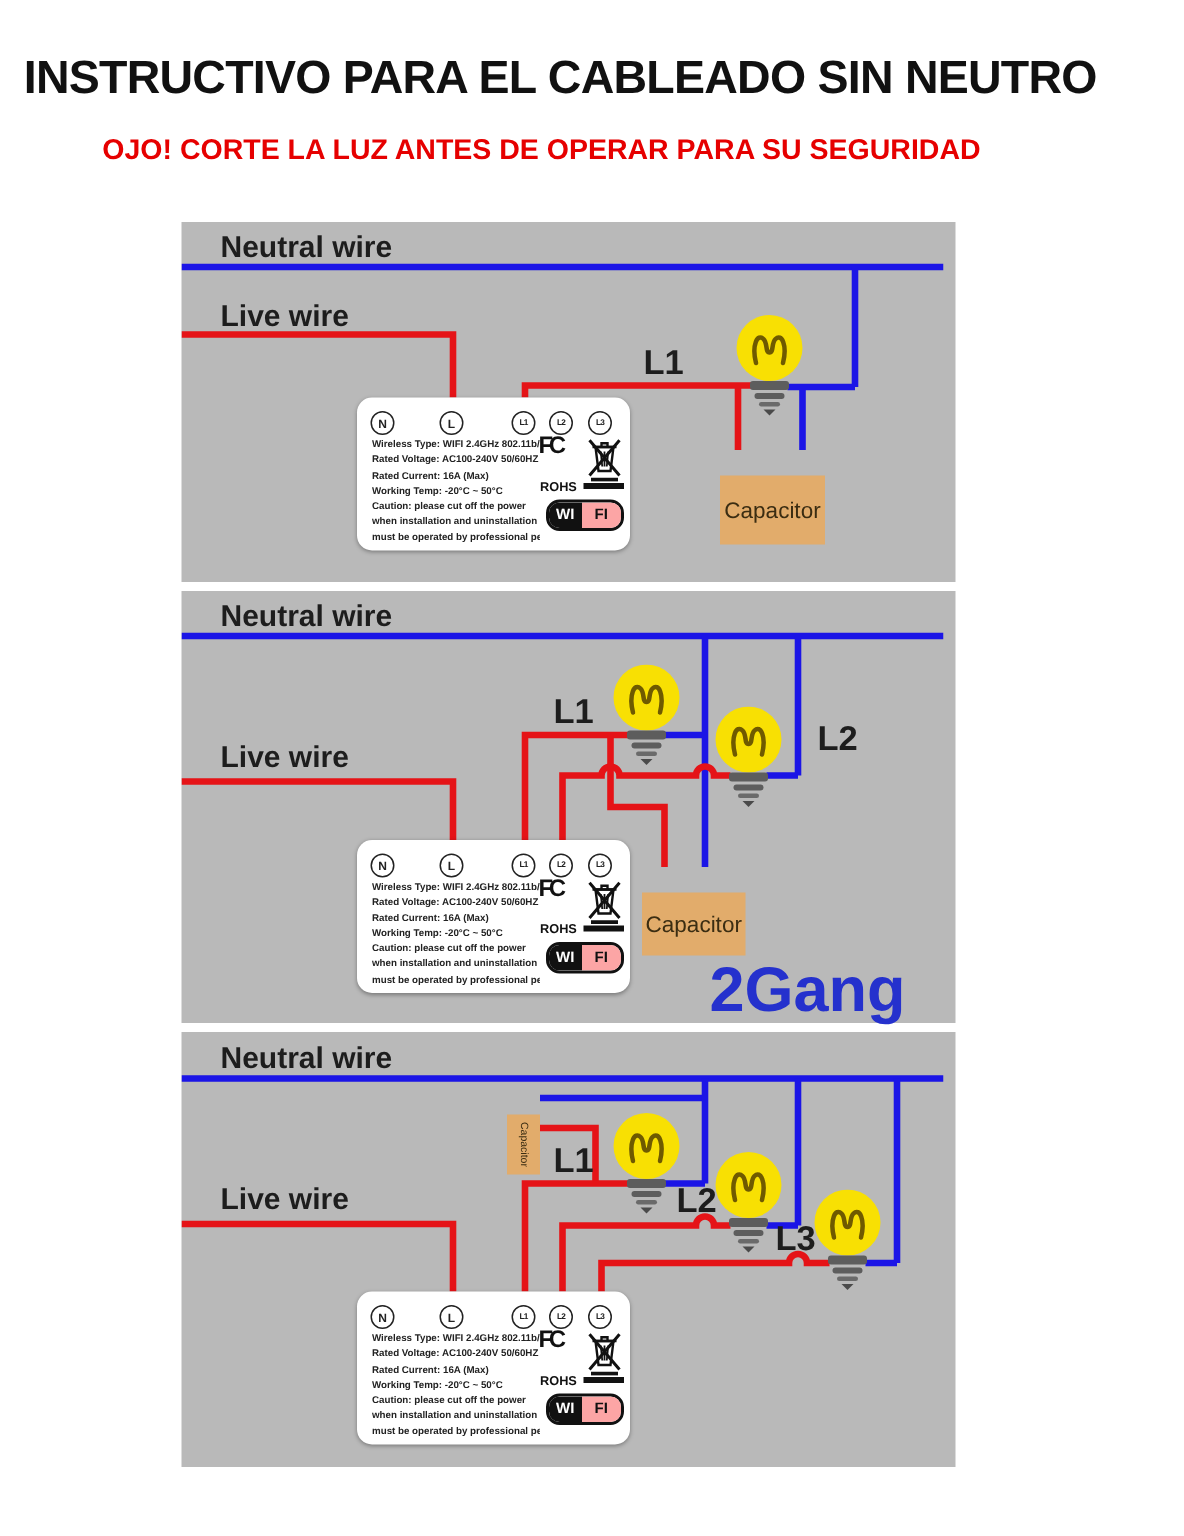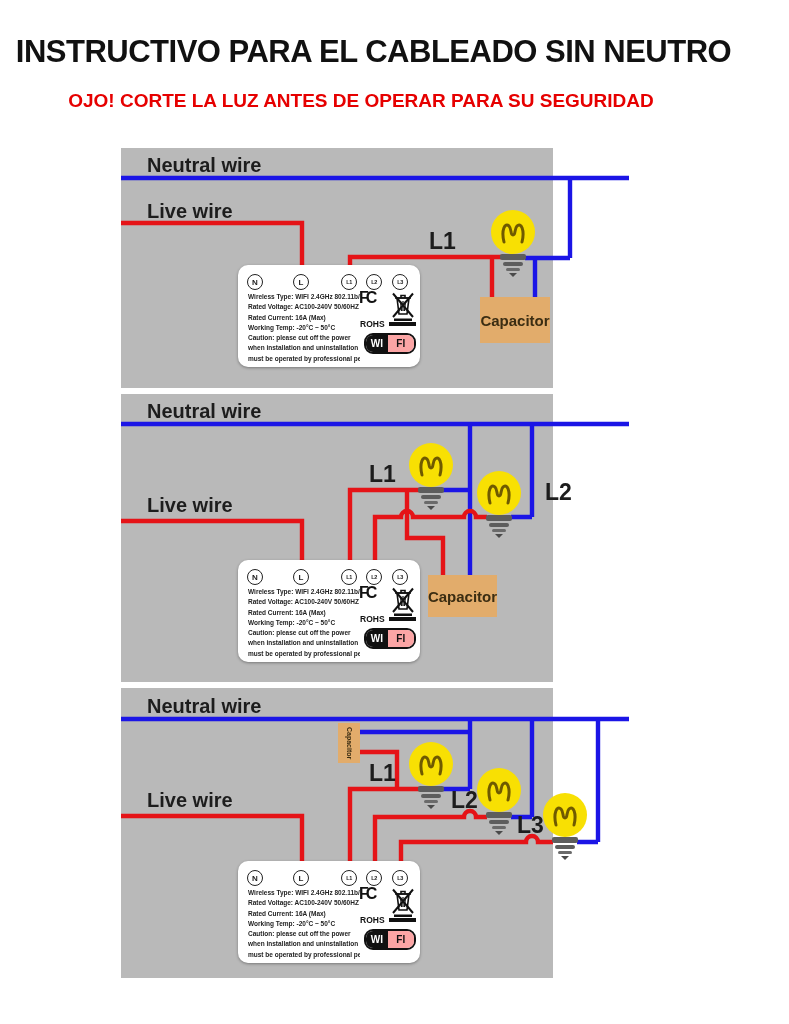--- a/index.html
+++ b/index.html
@@ -2,32 +2,32 @@
 <html><head>
 <meta charset="utf-8">
 <style>
   html,body{margin:0;padding:0;background:#fff;}
   body{width:789px;height:1024px;position:relative;overflow:hidden;
        font-family:"Liberation Sans","DejaVu Sans",sans-serif;}
   .page-title{position:absolute;left:0;top:34px;width:747px;text-align:center;
        font-size:31px;font-weight:bold;color:#111;letter-spacing:-0.5px;}
   .warning{position:absolute;left:0;top:90px;width:722px;text-align:center;
        font-size:19px;font-weight:bold;color:#e60000;}
-  .panel{position:absolute;left:121px;width:432px;background:#b9b9b9;}
+  .panel{position:absolute;left:121px;width:516px;background:#b9b9b9;}
   #panel-1{top:148px;height:240px;}
   #panel-2{top:394px;height:288px;}
   #panel-3{top:688px;height:290px;}
   .wire-layer{position:absolute;left:0;top:0;}
   .wire-blue{stroke:#1b15e6;stroke-width:4.4;fill:none;}
   .wire-red{stroke:#e51317;stroke-width:4.4;fill:none;}
   .lbl{position:absolute;font-size:20px;font-weight:bold;color:#1d1d1d;white-space:nowrap;}
   .load-lbl{position:absolute;font-size:23px;font-weight:bold;color:#1d1d1d;}
   .gang{position:absolute;font-size:42px;font-weight:bold;color:#2531cd;white-space:nowrap;}
-  .cap{position:absolute;background:#e2ac6b;color:#3b2d12;font-weight:bold;
-       display:flex;align-items:center;justify-content:center;}
+  .cap{position:absolute;background:#e2ac6b;color:#3b2d12;font-weight:normal;
+       display:flex;align-items:center;justify-content:center;margin-top:20px;}
   .cap-h1{left:359px;top:149px;width:70px;height:46px;font-size:15px;}
   .cap-h2{left:307px;top:181px;width:69px;height:42px;font-size:15px;}
   .cap-v{left:217px;top:35px;width:22px;height:40px;font-size:7px;}
   .cap-v span{writing-mode:vertical-rl;}
   .bulb{position:absolute;}
   .module{position:absolute;width:182px;height:102px;background:#fff;border-radius:10px;
        box-shadow:0 1px 3px rgba(0,0,0,.35);}
   .term{position:absolute;top:9px;width:14px;height:14px;border:1.6px solid #222;
        border-radius:50%;background:#fff;display:flex;align-items:center;justify-content:center;
        font-weight:bold;color:#222;}
@@ -178,20 +178,21 @@
     <svg class="bin" width="26" height="31">
         <use href="#bin-sym"></use>
       </svg>
     <div class="rohs">ROHS</div>
     <div class="rohs-line"></div>
     <div class="wifi">
       <div class="wifi-l">WI</div>
       <div class="wifi-r">FI</div>
     </div>
   </div>
+  <div class="gang" style="left:352px;top:242px;">2Gang</div>
 </div>
 
 <div class="panel" id="panel-3">
   <svg class="wire-layer" width="508" height="290">
     <path class="wire-blue" d="M0 31 H508"></path>
     <path class="wire-blue" d="M239 44 H349"></path>
     <path class="wire-blue" d="M349 31 V101 M322 101 H349"></path>
     <path class="wire-blue" d="M411 31 V129 M390 129 H411"></path>
     <path class="wire-blue" d="M477 31 V154 M456 154 H477"></path>
     <path class="wire-red" d="M0 128 H181 V173"></path>

